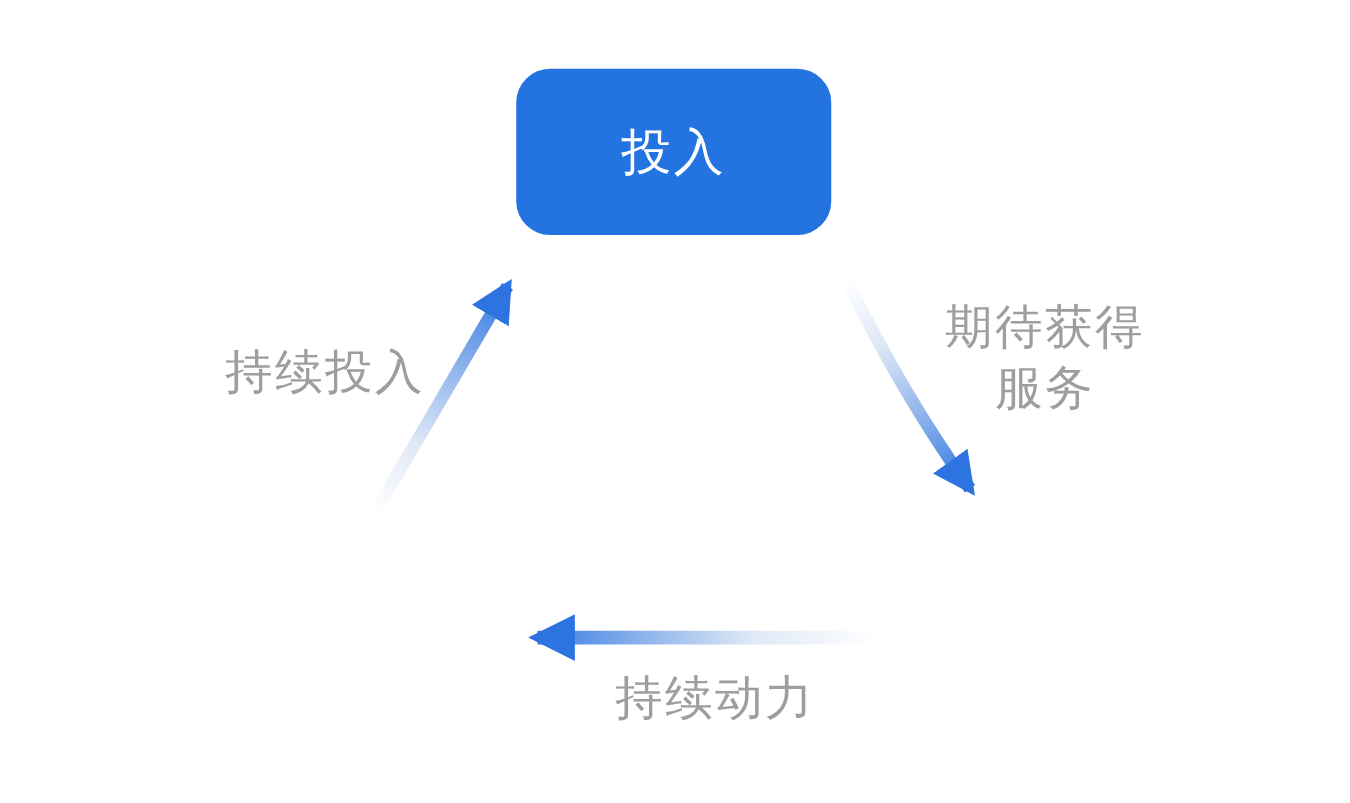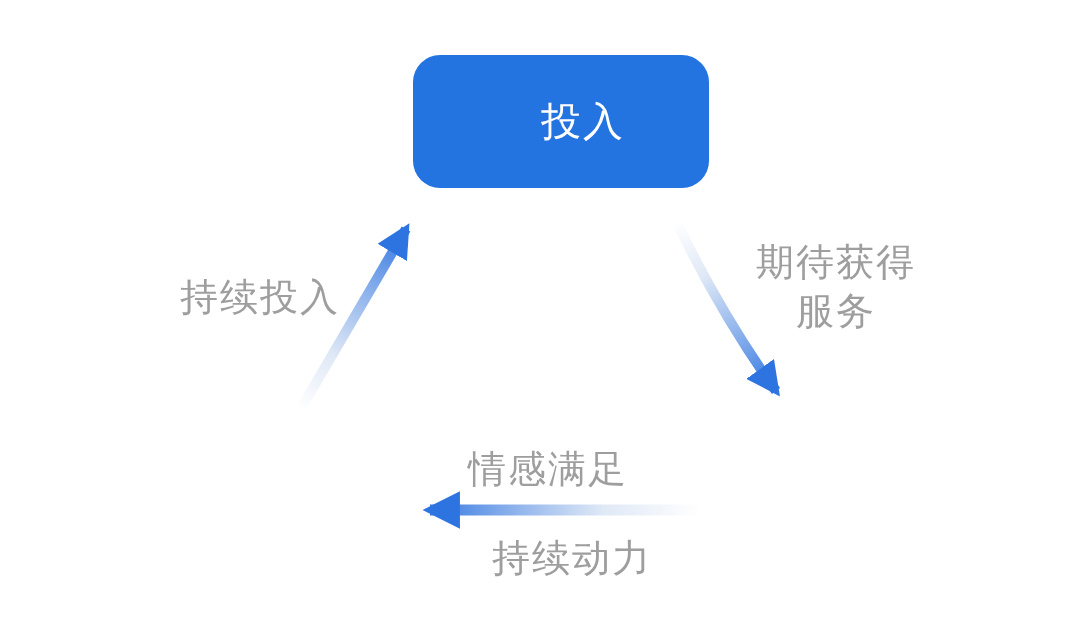--- a/index.html
+++ b/index.html
@@ -34,21 +34,21 @@
     border-radius:27px;
     color:var(--node-text);
     display:flex;
     align-items:center;
     justify-content:center;
     font-size:40px;
     font-weight:500;
     letter-spacing:2px;
     text-align:center;
   }
-  .node-invest{left:413px;top:55px;width:252px;height:133px;padding-left:44px;}
+  .node-invest{left:413px;top:55px;width:252px;height:133px;}
   .node-expect-more{left:108px;top:442px;width:258px;height:135px;}
   .node-get-service{left:715px;top:443px;width:253px;height:133px;}
   .edge-label{
     position:absolute;
     color:var(--label-gray);
     font-size:38px;
     font-weight:400;
     letter-spacing:2px;
     white-space:pre-line;
   }
@@ -95,17 +95,16 @@
     <span>投入</span>
   </div>
 
 
 
   <div class="edge-label label-expect-obtain">期待获得
 服务</div>
 
   <div class="edge-label label-continuous-investment">持续投入</div>
 
-  <div class="edge-label label-emotional">情感满足</div>
 
   <div class="edge-label label-motivation">持续动力</div>
 
 </div>
 
 </body></html>

